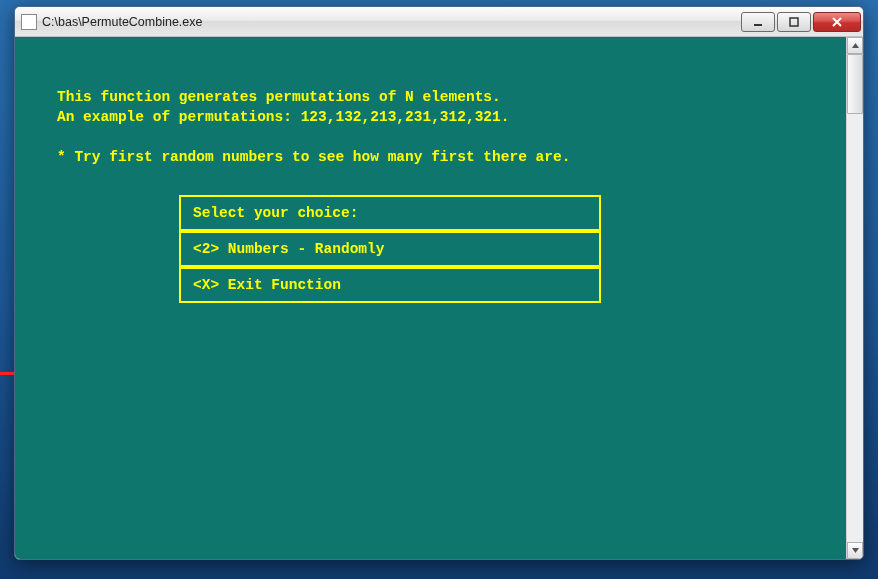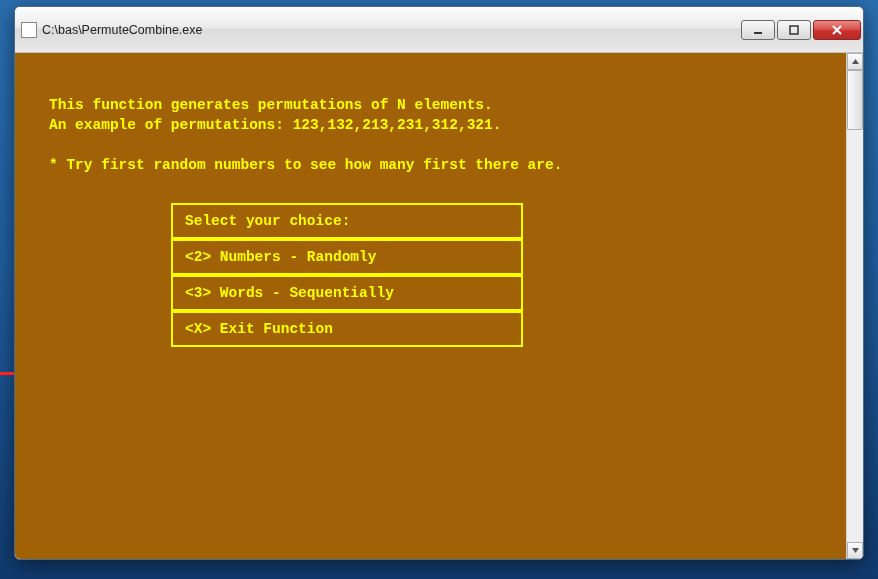--- a/index.html
+++ b/index.html
@@ -21,21 +21,21 @@
     height: 554px;
     background: #fff;
     border: 1px solid #4a6a8a;
     border-radius: 6px;
     box-shadow: 0 4px 20px rgba(0,0,0,0.5);
     display: flex;
     flex-direction: column;
     overflow: hidden;
   }
   .titlebar {
-    height: 46px;
+    height: 30px;
     background: linear-gradient(180deg, #fdfdfd 0%, #ebebeb 45%, #dcdcdc 50%, #e8e8e8 100%);
     border-bottom: 1px solid #c0c0c0;
     display: flex;
     align-items: center;
     padding: 0 2px 0 6px;
     font-size: 12.5px;
     color: #222;
   }
   .app-icon {
     width: 16px;
@@ -66,40 +66,40 @@
     color: #fff;
   }
   .win-btn svg { display: block; }
   .content-wrap {
     flex: 1;
     display: flex;
     position: relative;
   }
   .console {
     flex: 1;
-    background: #a16207;
+    background: #0f766e;
     color: #ffff00;
     font-family: "Lucida Console", "Courier New", monospace;
     font-size: 14.5px;
     line-height: 20px;
     font-weight: bold;
-    padding: 0;
+    padding: 8px;
     position: relative;
     overflow: hidden;
   }
   .console-inner {
     padding: 42px 10px 10px 34px;
   }
   .para { margin: 0 0 20px 0; white-space: pre; }
   .para.tip { margin-bottom: 28px; }
   .menu-table {
     margin-left: 122px;
     border-collapse: separate;
     border-spacing: 0;
-    width: 352px;
+    width: 422px;
   }
   .menu-table td {
     border: 2px solid #ffff00;
     padding: 6px 12px;
     font-family: "Lucida Console", "Courier New", monospace;
     font-size: 14.5px;
     font-weight: bold;
     color: #ffff00;
   }
   .menu-table tr + tr td { border-top: 2px solid #ffff00; }
@@ -178,23 +178,20 @@
 
         <table class="menu-table">
           <tbody>
               <tr>
                 <td>Select your choice:</td>
               </tr>
           <tr>
                 <td>&lt;2&gt; Numbers - Randomly</td>
               </tr>
           <tr>
-                <td>&lt;3&gt; Words - Sequentially</td>
-              </tr>
-          <tr>
                 <td>&lt;X&gt; Exit Function</td>
               </tr>
         </tbody>
           </table>
       </div>
     </div>
 
     <div class="scrollbar">
       <div class="sb-btn">
         <svg width="9" height="9" viewBox="0 0 9 9">

